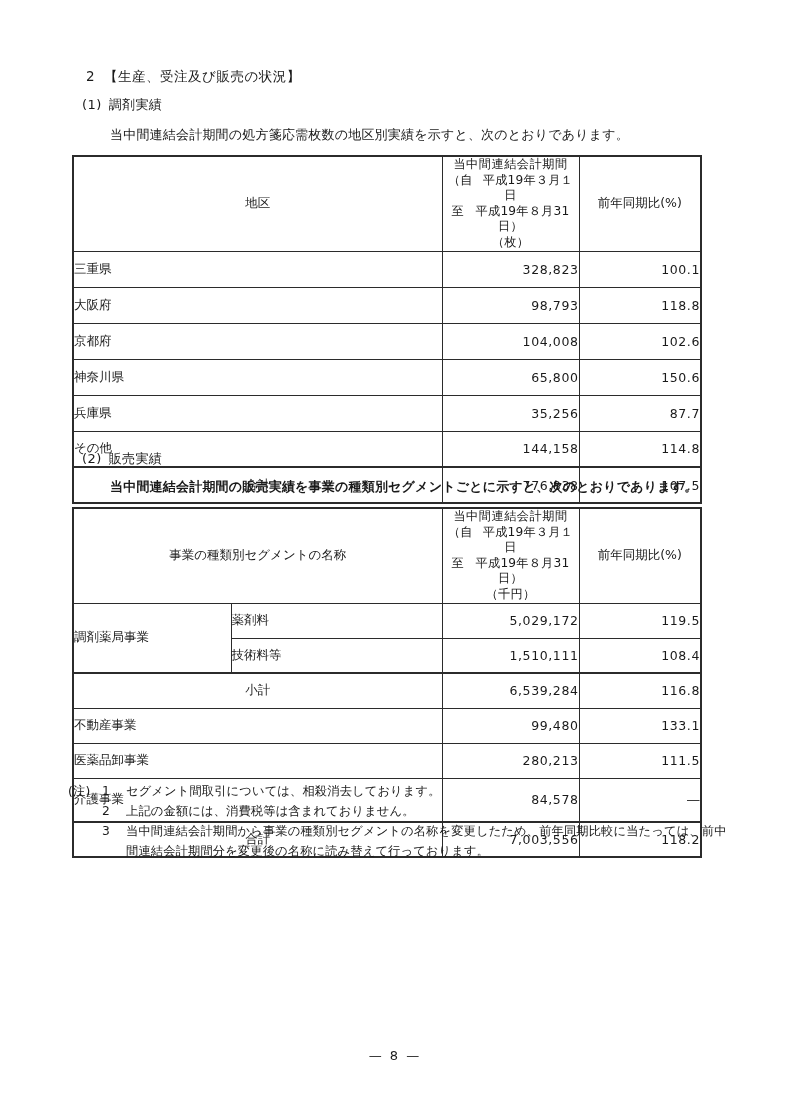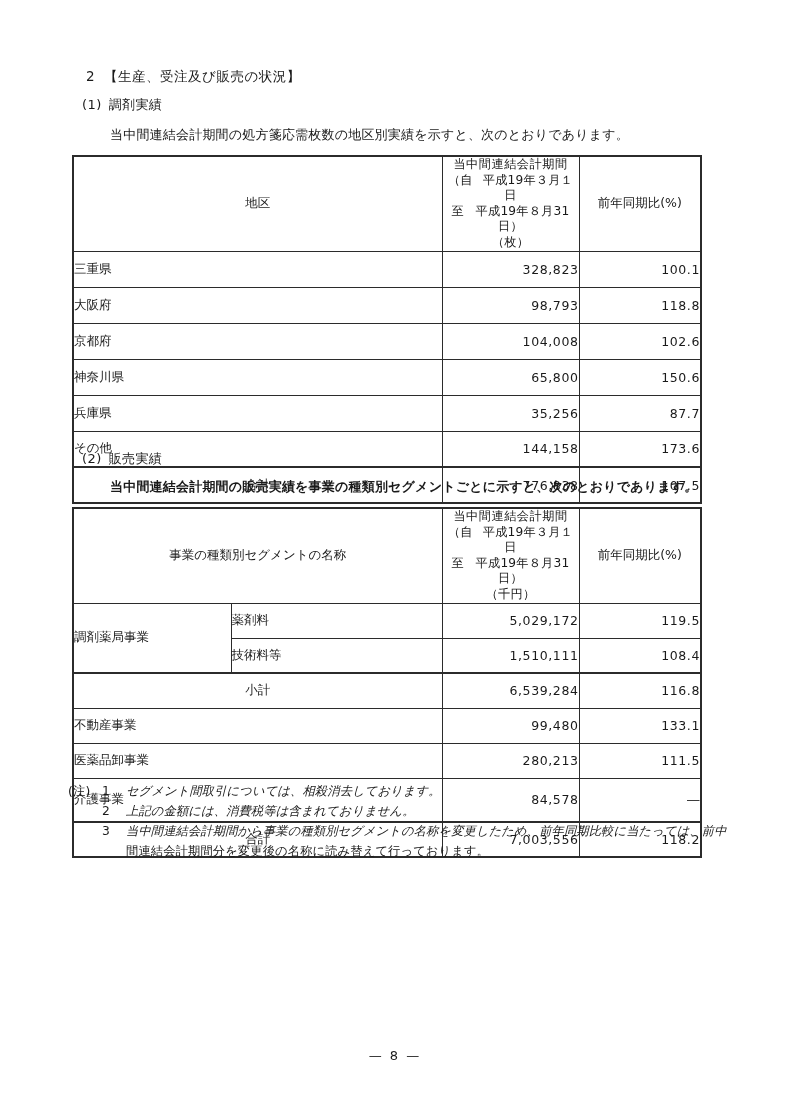--- a/index.html
+++ b/index.html
@@ -116,21 +116,21 @@
   .note-tag {
     width: 34px;
     flex: 0 0 34px;
     letter-spacing: 0.2px;
   }
   .note-idx {
     width: 24px;
     flex: 0 0 24px;
     text-align: left;
   }
-  .note-body { white-space: normal; letter-spacing: 0.1px; font-style: italic; }
+  .note-body { white-space: normal; letter-spacing: 0.1px; }
   .note-cont {
     padding-left: 58px;
     white-space: nowrap;
     letter-spacing: 0.1px;
   }
 
   
   .page-number {
     position: absolute;
     left: 0;
@@ -194,21 +194,21 @@
         <td class="outer-right cell-num">150.6</td>
       </tr>
       <tr style="height:36px">
         <td class="outer-left cell-pad-l">兵庫県</td>
         <td class="cell-num">35,256</td>
         <td class="outer-right cell-num">87.7</td>
       </tr>
       <tr style="height:36px">
         <td class="outer-left cell-pad-l">その他</td>
         <td class="cell-num">144,158</td>
-        <td class="outer-right cell-num">173.6</td>
+        <td class="outer-right cell-num">114.8</td>
       </tr>
 
       <tr style="height:36px">
         <td class="outer-left outer-bottom thick-top cell-ctr">合計</td>
         <td class="outer-bottom thick-top cell-num">776,838</td>
         <td class="outer-right outer-bottom thick-top cell-num">107.5</td>
       </tr>
     </tbody>
   </table>
 

